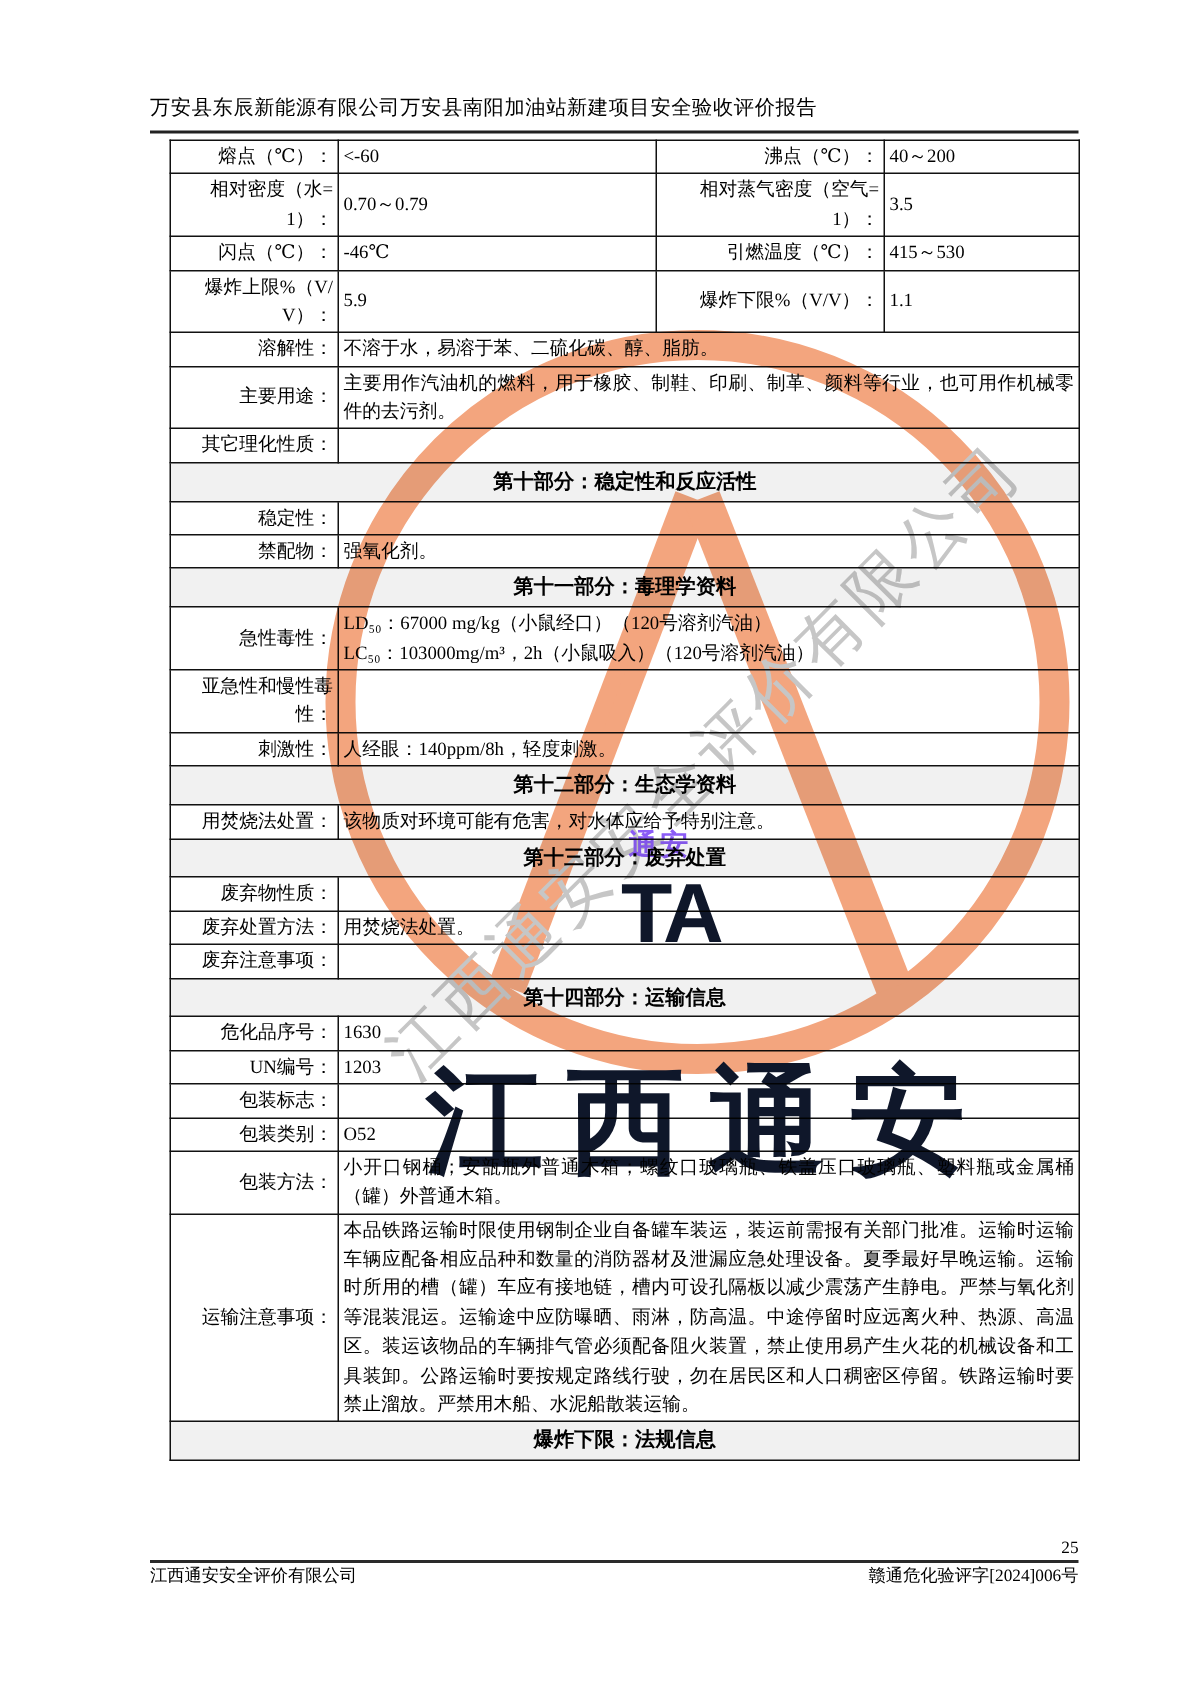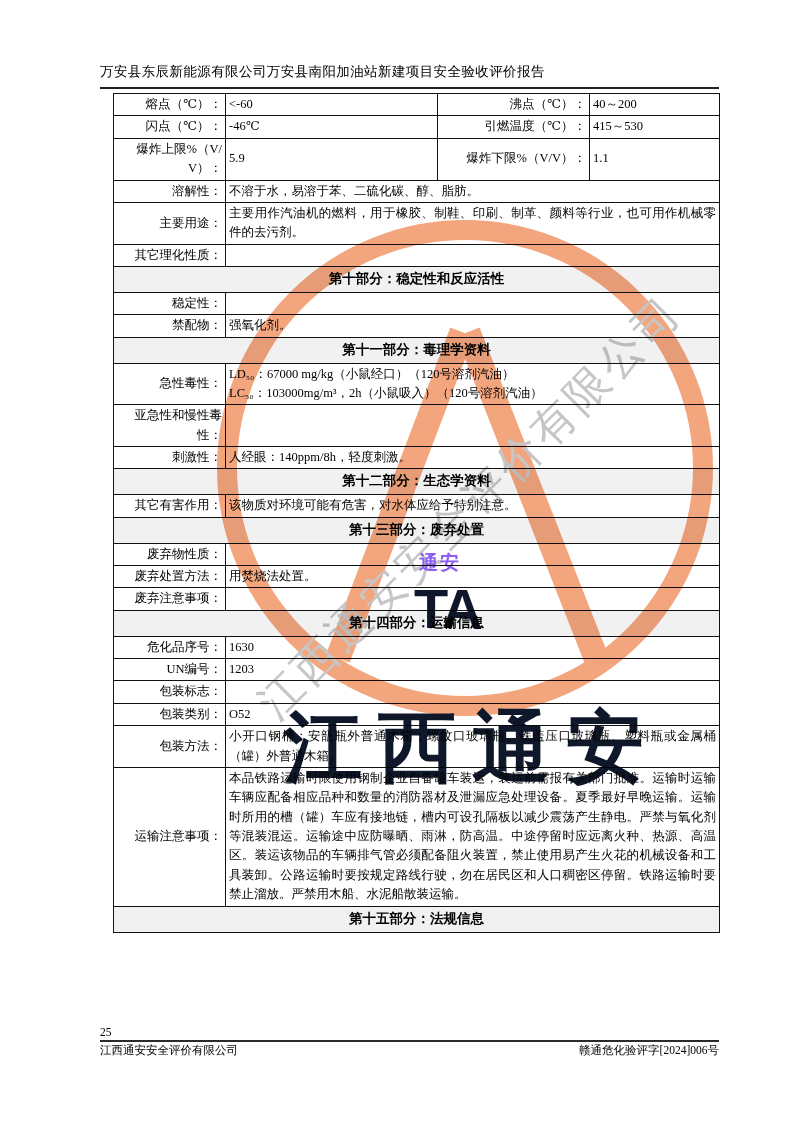--- a/index.html
+++ b/index.html
@@ -17,21 +17,21 @@
   .table-wrap { position: absolute; left: 113px; top: 93px; z-index: 1; }
   table.msds { border-collapse: collapse; table-layout: fixed; width: 606px; border-radius: 11px; }
   table.msds td { border: 1px solid #111; font-size: 12.5px; line-height: 1.55;
                   padding: 1px 3px; vertical-align: middle; height: 21px; word-break: break-all; }
   td.lbl { text-align: right; }
   td.val { text-align: justify; }
   tr.section td { text-align: center; font-weight: bold; font-size: 13.5px;
                   background: #f1f1f1; padding: 2px 12px; word-break: keep-all; }
 
   
-  .page-num { position: absolute; left: 100px; top: 1026px; width: 619px; text-align: left; font-size: 11.5px; }
+  .page-num { position: absolute; left: 100px; top: 1026px; width: 619px; text-align: right; font-size: 11.5px; }
   .footer-rule { position: absolute; left: 100px; top: 1040px; width: 619px; height: 2px; background: #2a2a2a; }
   .footer-row { position: absolute; left: 100px; top: 1043px; width: 619px;
                 display: flex; justify-content: space-between; font-size: 11.5px; }
 
   
   .watermark { position: absolute; left: 0; top: 0; width: 793px; height: 1122px;
                z-index: 5; pointer-events: none; mix-blend-mode: multiply; }
   .wm-svg { position: absolute; left: 0; top: 0; }
   .wm-gray-text { position: absolute; left: 70px; top: 478px; width: 800px; text-align: center;
                   font-size: 44px; letter-spacing: 4px; color: #c6c6c6; white-space: nowrap;
@@ -61,20 +61,26 @@
           <col style="width:130px">
         </colgroup>
       <tbody>
         <tr>
           <td class="lbl">熔点（℃）：</td>
           <td class="val">&lt;-60</td>
           <td class="lbl">沸点（℃）：</td>
           <td class="val">40～200</td>
         </tr>
         <tr>
+          <td class="lbl">相对密度（水=1）：</td>
+          <td class="val">0.70～0.79</td>
+          <td class="lbl">相对蒸气密度（空气=1）：</td>
+          <td class="val">3.5</td>
+        </tr>
+        <tr>
           <td class="lbl">闪点（℃）：</td>
           <td class="val">-46℃</td>
           <td class="lbl">引燃温度（℃）：</td>
           <td class="val">415～530</td>
         </tr>
         <tr>
           <td class="lbl">爆炸上限%（V/V）：</td>
           <td class="val">5.9</td>
           <td class="lbl">爆炸下限%（V/V）：</td>
           <td class="val">1.1</td>
@@ -117,21 +123,21 @@
           <td class="val" colspan="3"></td>
         </tr>
         <tr>
           <td class="lbl">刺激性：</td>
           <td class="val" colspan="3">人经眼：140ppm/8h，轻度刺激。</td>
         </tr>
         <tr class="section">
           <td colspan="4">第十二部分：生态学资料</td>
         </tr>
         <tr>
-          <td class="lbl">其它有害作用：</td>
+          <td class="lbl">用焚烧法处置：</td>
           <td class="val" colspan="3">该物质对环境可能有危害，对水体应给予特别注意。</td>
         </tr>
         <tr class="section">
           <td colspan="4">第十三部分：废弃处置</td>
         </tr>
         <tr>
           <td class="lbl">废弃物性质：</td>
           <td class="val" colspan="3"></td>
         </tr>
         <tr>
@@ -163,21 +169,21 @@
         </tr>
         <tr>
           <td class="lbl">包装方法：</td>
           <td class="val" colspan="3">小开口钢桶；安瓿瓶外普通木箱；螺纹口玻璃瓶、铁盖压口玻璃瓶、塑料瓶或金属桶（罐）外普通木箱。</td>
         </tr>
         <tr>
           <td class="lbl">运输注意事项：</td>
           <td class="val" colspan="3">本品铁路运输时限使用钢制企业自备罐车装运，装运前需报有关部门批准。运输时运输车辆应配备相应品种和数量的消防器材及泄漏应急处理设备。夏季最好早晚运输。运输时所用的槽（罐）车应有接地链，槽内可设孔隔板以减少震荡产生静电。严禁与氧化剂等混装混运。运输途中应防曝晒、雨淋，防高温。中途停留时应远离火种、热源、高温区。装运该物品的车辆排气管必须配备阻火装置，禁止使用易产生火花的机械设备和工具装卸。公路运输时要按规定路线行驶，勿在居民区和人口稠密区停留。铁路运输时要禁止溜放。严禁用木船、水泥船散装运输。</td>
         </tr>
         <tr class="section">
-          <td colspan="4">第十五部分：法规信息</td>
+          <td colspan="4">爆炸下限：法规信息</td>
         </tr>
       </tbody>
     </table>
   </div>
 
   <div class="watermark">
     <svg class="wm-svg" width="793" height="1122" viewBox="0 0 793 1122">
       <circle cx="465" cy="468" r="238" fill="none" stroke="#F3A57E" stroke-width="20"></circle>
       <path d="M 462 332 L 338 658" fill="none" stroke="#F3A57E" stroke-width="25"></path>
       <path d="M 468 332 L 596 658" fill="none" stroke="#F3A57E" stroke-width="25"></path>

